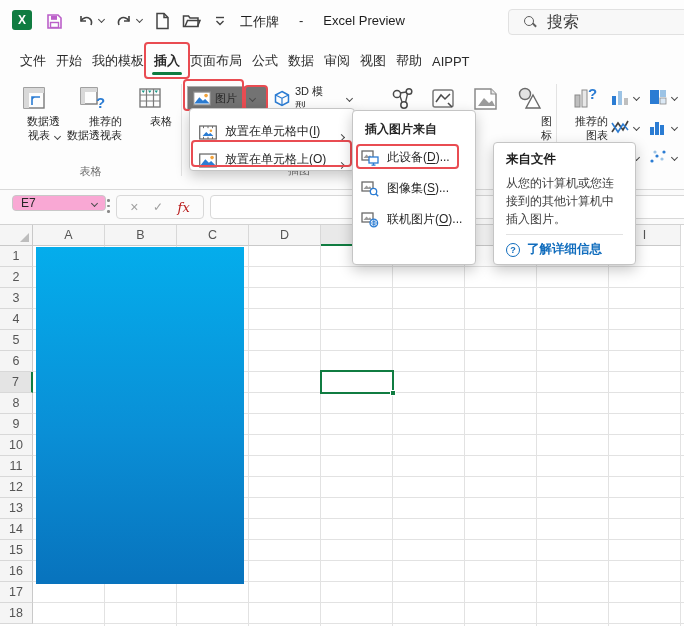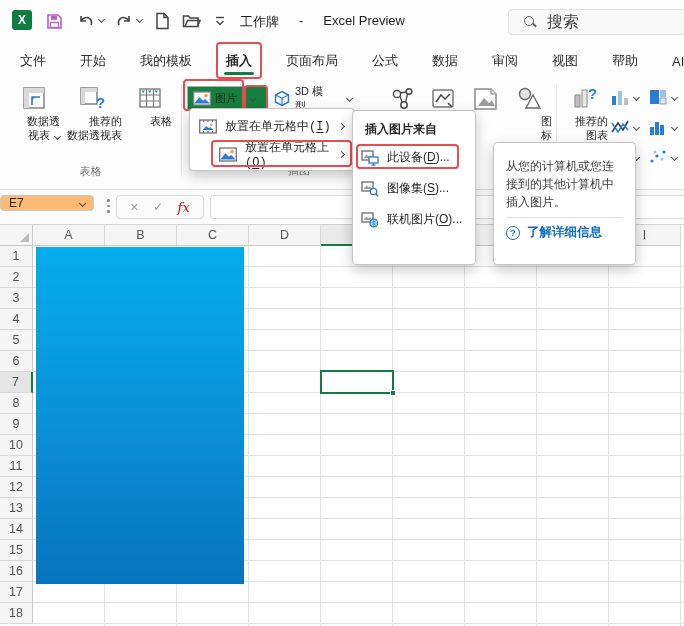--- a/index.html
+++ b/index.html
@@ -22,42 +22,42 @@
   .title-text { position:absolute; left:240px; top:13px; font-size:13px; color:#1E1E1E; display:flex; gap:20px; }
   .searchbox { position:absolute; left:508px; top:9px; width:200px; height:26px; background:#F8F8F8;
     border:1px solid #E1E1E1; border-radius:4px; display:flex; align-items:center; padding-left:14px; gap:10px; }
   .mag { position:relative; width:14px; height:14px; }
   .mag::before { content:""; position:absolute; left:1px; top:1px; width:8px; height:8px; border:1.5px solid #5F5F5F; border-radius:50%; }
   .mag::after { content:""; position:absolute; left:9px; top:9px; width:5px; height:1.5px; background:#5F5F5F; transform:rotate(45deg); }
   .search-label { font-size:16px; color:#404040; }
 
   
   .menubar { position:absolute; left:0; top:42px; width:100%; height:38px; background:#FDFDFD;
-    display:flex; align-items:center; padding-left:15px; gap:24px; }
+    display:flex; align-items:center; padding-left:15px; gap:0; }
   .tab { font-size:13px; color:#2B2B2B; padding:6px 5px; position:relative; white-space:nowrap; }
   .tab.active { font-weight:bold; }
   .tab.active .green-underline { position:absolute; left:3px; right:3px; bottom:1px; height:3px; background:#107C41; border-radius:2px; }
   .redbox { position:absolute; border:2px solid #E94C52; border-radius:4px; pointer-events:none; }
 
   
   .ribbon { position:absolute; left:0; top:80px; width:100%; height:110px; background:#FDFDFD; border-bottom:1px solid #D9D9D9; }
   .bigbtn { position:absolute; top:5px; text-align:center; }
   .bigbtn .lbl { font-size:11px; color:#262626; line-height:14px; margin-top:3px;text-align:right; }
   .grp-label { position:absolute; top:84px; font-size:11px; color:#6B6B6B; text-align:center; }
   .vsep { position:absolute; top:4px; height:92px; border-left:1px solid #E3E3E3; }
   .splitbtn { position:absolute; left:187px; top:6px; width:80px; height:25px; border:1px solid #ACACAC;
-    display:flex; align-items:center; background:#15803d; }
+    display:flex; align-items:center; background:#737373; }
   .splitbtn .main { display:flex; align-items:center; gap:4px; padding:0 5px; height:100%; }
   .splitbtn .dd { width:20px; height:100%; border-left:1px solid #ACACAC; display:flex; align-items:center; justify-content:center; }
   .inlinebtn { position:absolute; top:6px; height:25px; display:flex; align-items:center; gap:5px; font-size:11px; }
   .mini { position:absolute; display:flex; align-items:center; gap:4px; }
 
   
   .fbar { position:absolute; left:0; top:190px; width:100%; height:35px; background:#FBFBFB; border-bottom:1px solid #D2D2D2; }
-  .namebox { position:absolute; left:0; top:5px; width:94px; height:16px; background:#fdba74; border:1px solid #C8C8C8;
+  .namebox { position:absolute; left:12px; top:5px; width:94px; height:16px; background:#f9a8d4; border:1px solid #C8C8C8;
     border-radius:4px; display:flex; align-items:center; justify-content:space-between; padding:0 8px; font-size:12px; }
   .dots { position:absolute; left:107px; top:9px; width:3px; display:flex; flex-direction:column; gap:3px; }
   .dots i { width:2.5px; height:2.5px; border-radius:50%; background:#8A8A8A; }
   .fnbox { position:absolute; left:116px; top:5px; width:88px; height:24px; border:1px solid #D8D8D8; border-radius:4px;
     display:flex; align-items:center; justify-content:space-around; padding:0 6px; }
   .fx-cancel { color:#A0A0A0; font-size:14px; }
   .fx-enter { color:#A0A0A0; font-size:12px; }
   .fx-label { font-family:"DejaVu Serif", serif; font-style:italic; font-size:13px; color:#b91c1c; }
   .finput { position:absolute; left:210px; top:5px; width:490px; height:24px; background:#fff; border:1px solid #D8D8D8; border-radius:4px; }
 
@@ -78,21 +78,21 @@
       repeating-linear-gradient(to right, transparent 0 71px, #E2E2E2 71px 72px),
       repeating-linear-gradient(to bottom, transparent 0 20px, #E2E2E2 20px 21px); }
   .bluerect { position:absolute; left:36px; top:247px; width:208px; height:337px;
     background:linear-gradient(180deg,#04ADEC 0%, #0A8FD6 55%, #0873BD 100%); }
   .selcell { position:absolute; left:320px; top:370px; width:74px; height:24px; border:2px solid #107C41; background:transparent; }
   .selcell i { position:absolute; right:-4px; bottom:-4px; width:6px; height:6px; background:#107C41; border:1px solid #fff; }
 
   
   .popup { background:#fff; border:1px solid #C5C5C5; border-radius:4px; box-shadow:0 5px 14px rgba(0,0,0,.22); }
   .menu1 { position:absolute; left:189px; top:108px; width:166px; height:63px; z-index:20; padding:3px 0; }
-  .menu1 .mi { height:28px; display:flex; align-items:center; gap:8px; padding:0 10px 0 9px; font-size:12px;font-family:Liberation Mono, monospace; }
+  .menu1 .mi { height:28px; display:flex; align-items:flex-end; gap:8px; padding:0 10px 0 9px; font-size:12px; }
   .menu1 .mi .grow { flex:1; }
   .menu2 { position:absolute; left:352px; top:110px; width:124px; height:155px; z-index:30; padding:2px 0; }
   .menu2 .hdr { font-size:12px; font-weight:bold; padding:8px 12px 4px; }
   .menu2 .mi { height:31px; display:flex; align-items:center; gap:8px; padding:0 8px; font-size:12px; }
   .u { text-decoration:underline; text-underline-offset:2px; }
   .tooltip { position:absolute; left:493px; top:142px; width:143px; height:123px; z-index:40; padding:8px 12px; }
   .tooltip .tt-title { font-size:12.5px; font-weight:bold; color:#1F1F1F; }
   .tooltip .tt-body { font-size:12px; color:#3D3D3D; line-height:18px; margin-top:6px; }
   .tooltip hr { border:none; border-top:1px solid #E2E2E2; margin:6px 0; }
   .tt-link { display:flex; align-items:center; gap:7px; color:#0F6CBD; font-size:12.5px; font-weight:bold; margin-top:4px; }
@@ -398,21 +398,21 @@
     <div class="mi">
       <svg width="18" height="15" viewBox="0 0 20 16">
           <rect x="0.8" y="0.8" width="18.4" height="14.4" fill="#fff" stroke="#6A6A6A" stroke-width="1.4"></rect>
           <path d="M5 0.8 v2.4 M10 0.8 v2.4 M15 0.8 v2.4 M5 12.8 v2.4 M10 12.8 v2.4 M15 12.8 v2.4" stroke="#6A6A6A" stroke-width="1.1"></path>
           <circle cx="13.3" cy="6" r="1.4" fill="#F2A33C"></circle>
           <path d="M4 12 L8 7.5 L10.7 10 L12.6 8.6 L16 12 Z" fill="#2B7CD3"></path>
         </svg>
       <span class="grow"><span>放置在单元格中(</span><span class="u">I</span><span>)</span></span>
       <span class="chev sm right"></span>
     </div>
-    <div class="mi" style="position:relative;margin-left:20px;">
+    <div class="mi" style="position:relative;">
       <svg width="18" height="15" viewBox="0 0 20 16">
           <rect x="0.8" y="0.8" width="18.4" height="14.4" fill="#fff" stroke="#6A6A6A" stroke-width="1.4"></rect>
           <circle cx="14.5" cy="4.8" r="2" fill="#F2A33C"></circle>
           <path d="M1.5 13.5 L7 6.5 L11 10.5 L13.5 8.5 L18.5 13.5 Z" fill="#2B7CD3"></path>
         </svg>
       <span class="grow"><span>放置在单元格上(</span><span class="u">O</span><span>)</span></span>
       <span class="chev sm right"></span>
       <span class="redbox" style="left:1px;right:2px;top:0;bottom:1px;"></span>
     </div>
   </div>
@@ -443,20 +443,21 @@
           <rect x="1" y="1" width="11" height="9" fill="#fff" stroke="#6A6A6A" stroke-width="1.3"></rect>
           <path d="M2.5 8 L5.5 4.5 L7.5 6.5 L9 5.3 L11 8 Z" fill="#9B9B9B"></path>
           <circle cx="12.8" cy="11" r="3.8" fill="#fff" stroke="#2B7CD3" stroke-width="1.3"></circle>
           <path d="M9 11 h7.6 M12.8 7.2 v7.6 M10.4 8.6 c1.5 1.2 3.3 1.2 4.8 0 M10.4 13.4 c1.5 -1.2 3.3 -1.2 4.8 0" stroke="#2B7CD3" stroke-width="0.9" fill="none"></path>
         </svg>
       <span><span>联机图片(</span><span class="u">O</span><span>)...</span></span>
     </div>
   </div>
 
   <div class="popup tooltip">
+    <div class="tt-title">来自文件</div>
     <div class="tt-body">从您的计算机或您连接到的其他计算机中插入图片。</div>
     <hr>
     <div class="tt-link">
       <span class="qcircle">?</span>
       <span>了解详细信息</span>
     </div>
   </div>
 
 </div>
 

